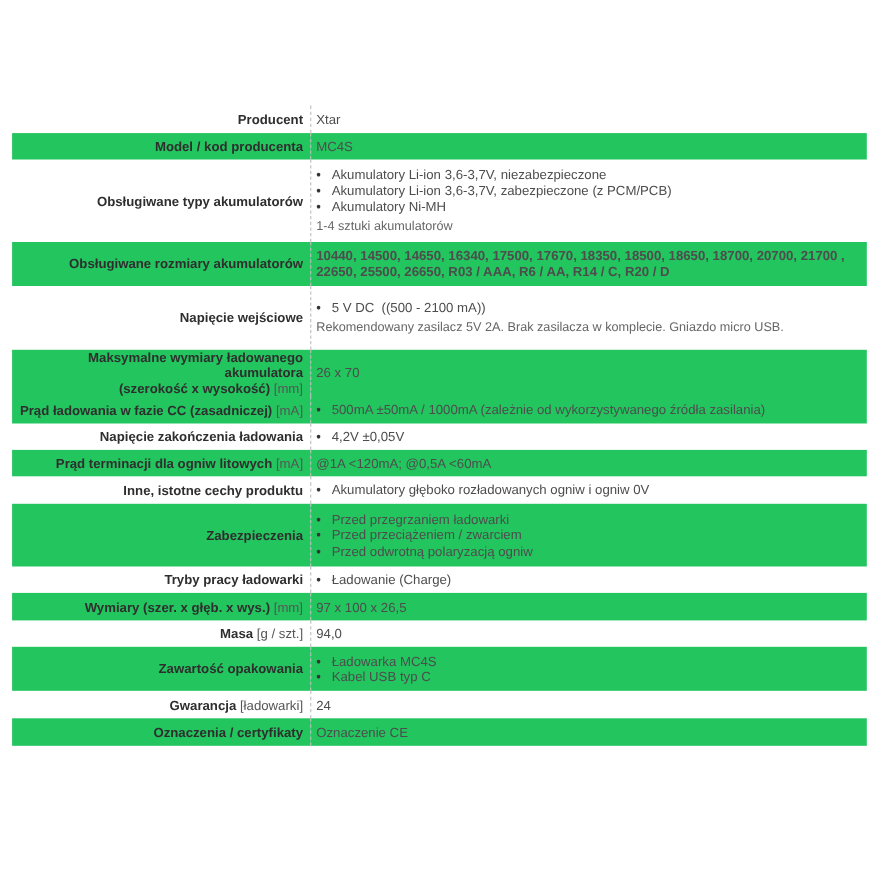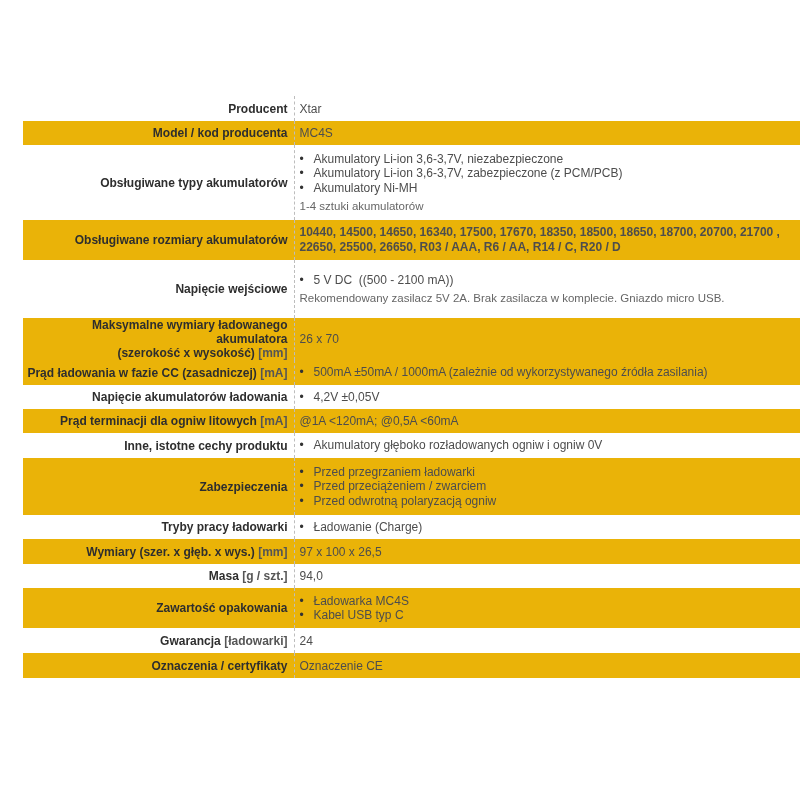--- a/index.html
+++ b/index.html
@@ -11,44 +11,44 @@
       overflow: hidden;
     }
     body {
       font-family: "Liberation Sans", "DejaVu Sans", sans-serif;
       color: #4a4a4a;
       font-size: 12px;
       position: relative;
     }
     .spec-table {
       position: absolute;
-      left: 23px;
+      left: 11px;
       top: 96px;
       width: 777px;
       border-collapse: collapse;
       table-layout: fixed;
     }
     .spec-table col.label-col { width: 271px; }
     .spec-table col.value-col { width: 506px; }
     .spec-row td {
       padding: 0;
       vertical-align: middle;
     }
-    .spec-row.alt td { background: #eab308; }
+    .spec-row.alt td { background: #22c55e; }
     .spec-label {
       text-align: right;
       font-weight: bold;
       color: #2e2e2e;
       padding-right: 6px !important;
       border-right: 1px dashed #bdbdbd;
       font-size: 12px;
       line-height: 14px;
     }
     .spec-label .unit {
-      font-weight: bold;
+      font-weight: normal;
       color: #555;
     }
     .spec-value {
       padding-left: 5px !important;
       color: #4d4d4d;
       font-size: 12px;
       line-height: 14px;
     }
     .spec-value ul {
       margin: 0;
@@ -133,21 +133,21 @@
     <tr class="spec-row alt" style="height:25px">
       <td class="spec-label"><span>Prąd ładowania w fazie CC (zasadniczej)</span> <span class="unit">[mA]</span></td>
       <td class="spec-value">
         <ul>
             <li>500mA ±50mA / 1000mA (zależnie od wykorzystywanego źródła zasilania)</li>
           </ul>
       </td>
     </tr>
 
     <tr class="spec-row" style="height:24px">
-      <td class="spec-label"><span>Napięcie akumulatorów ładowania</span></td>
+      <td class="spec-label"><span>Napięcie zakończenia ładowania</span></td>
       <td class="spec-value">
         <ul>
             <li>4,2V ±0,05V</li>
           </ul>
       </td>
     </tr>
 
     <tr class="spec-row alt" style="height:24px">
       <td class="spec-label"><span>Prąd terminacji dla ogniw litowych</span> <span class="unit">[mA]</span></td>
       <td class="spec-value"><span>@1A &lt;120mA; @0,5A &lt;60mA</span></td>

